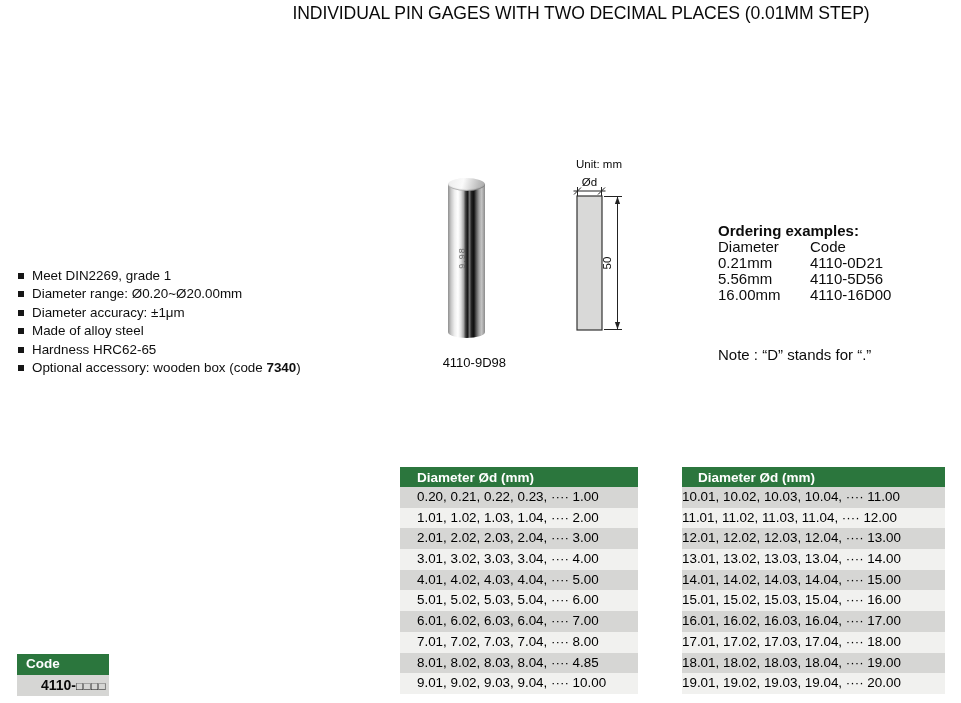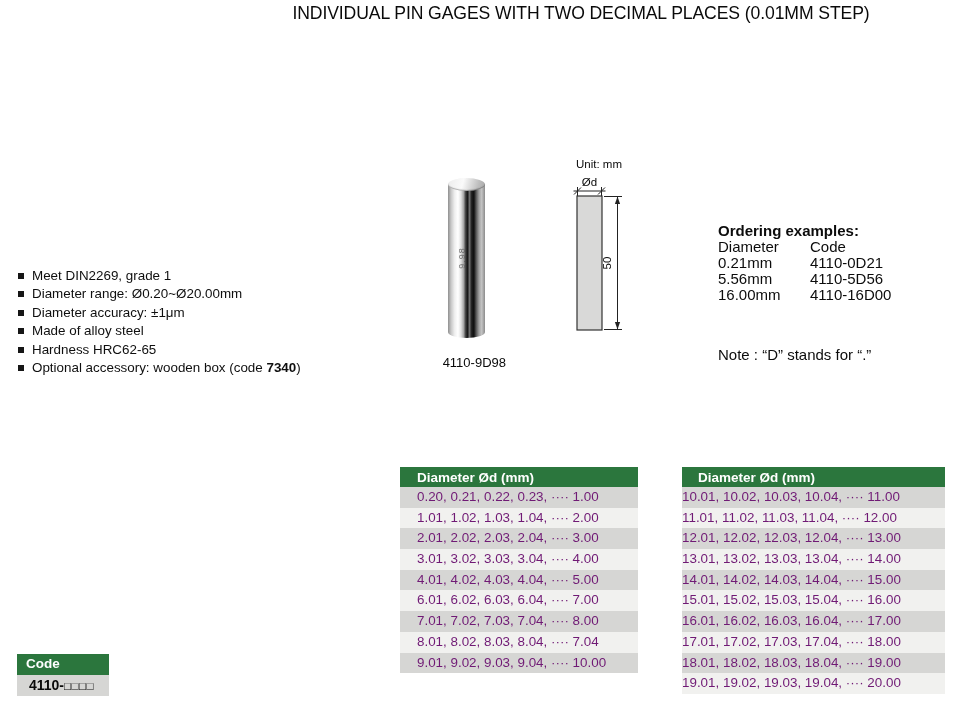--- a/index.html
+++ b/index.html
@@ -54,38 +54,38 @@
   #ordering .orow { display:flex; }
   #ordering .c1 { width:92px; flex:none; }
   #ordering .note { white-space:nowrap;margin-top:44px; }
 
   
   .dia-table { position:absolute; top:467px; }
   .dia-table .hdr {
     background:#2b763d; color:#ffffff; font-weight:bold; font-size:13.5px;
     height:20px; line-height:21px; white-space:nowrap;
   }
-  .dia-table .row { height:20.7px; line-height:20.7px; font-size:13.4px; color:#701a75; white-space:nowrap; }
+  .dia-table .row { height:20.7px; line-height:20.7px; font-size:13.4px; color:#000000; white-space:nowrap; }
   .dia-table .rows .row:nth-child(odd)  { background:#d6d6d4; }
   .dia-table .rows .row:nth-child(even) { background:#f1f1ef; }
   #table-left  { left:400px; width:238px; }
   #table-left .hdr  { padding-left:17px; }
   #table-left .row  { padding-left:17px; }
   #table-right { left:682px; width:263px; }
   #table-right .hdr { padding-left:16px; }
   #table-right .row { }
 
   
   #code-box { position:absolute; left:17px; top:654px; width:92px; }
   #code-box .hdr {
     background:#2b763d; color:#fff; font-weight:bold; font-size:13.5px;
     height:20.5px; line-height:20.5px; padding-left:9px;
   }
   #code-box .val {
-    background:#d6d6d4; height:21px; line-height:21px; padding-left:12px;
+    background:#d6d6d4; height:21px; line-height:21px; padding-left:24px;
     font-weight:bold; font-size:14px; color:#0a0a0a; white-space:nowrap;
   }
   #code-box .boxes { font-size:11.5px; letter-spacing:0.5px; font-weight:bold; }
 </style>
 </head>
 <body>
 
 <div id="page-title">INDIVIDUAL PIN GAGES WITH TWO DECIMAL PLACES (0.01MM STEP)</div>
 
 <div id="features">
@@ -165,23 +165,24 @@
 </div>
 
 <div id="table-left" class="dia-table">
   <div class="hdr">Diameter Ød (mm)</div>
   <div class="rows">
     <div class="row">0.20, 0.21, 0.22, 0.23, ···· 1.00</div>
     <div class="row">1.01, 1.02, 1.03, 1.04, ···· 2.00</div>
     <div class="row">2.01, 2.02, 2.03, 2.04, ···· 3.00</div>
     <div class="row">3.01, 3.02, 3.03, 3.04, ···· 4.00</div>
     <div class="row">4.01, 4.02, 4.03, 4.04, ···· 5.00</div>
+    <div class="row">5.01, 5.02, 5.03, 5.04, ···· 6.00</div>
     <div class="row">6.01, 6.02, 6.03, 6.04, ···· 7.00</div>
     <div class="row">7.01, 7.02, 7.03, 7.04, ···· 8.00</div>
-    <div class="row">8.01, 8.02, 8.03, 8.04, ···· 7.04</div>
+    <div class="row">8.01, 8.02, 8.03, 8.04, ···· 4.85</div>
     <div class="row">9.01, 9.02, 9.03, 9.04, ···· 10.00</div>
   </div>
 </div>
 
 <div id="table-right" class="dia-table">
   <div class="hdr">Diameter Ød (mm)</div>
   <div class="rows">
     <div class="row">10.01, 10.02, 10.03, 10.04, ···· 11.00</div>
     <div class="row">11.01, 11.02, 11.03, 11.04, ···· 12.00</div>
     <div class="row">12.01, 12.02, 12.03, 12.04, ···· 13.00</div>

